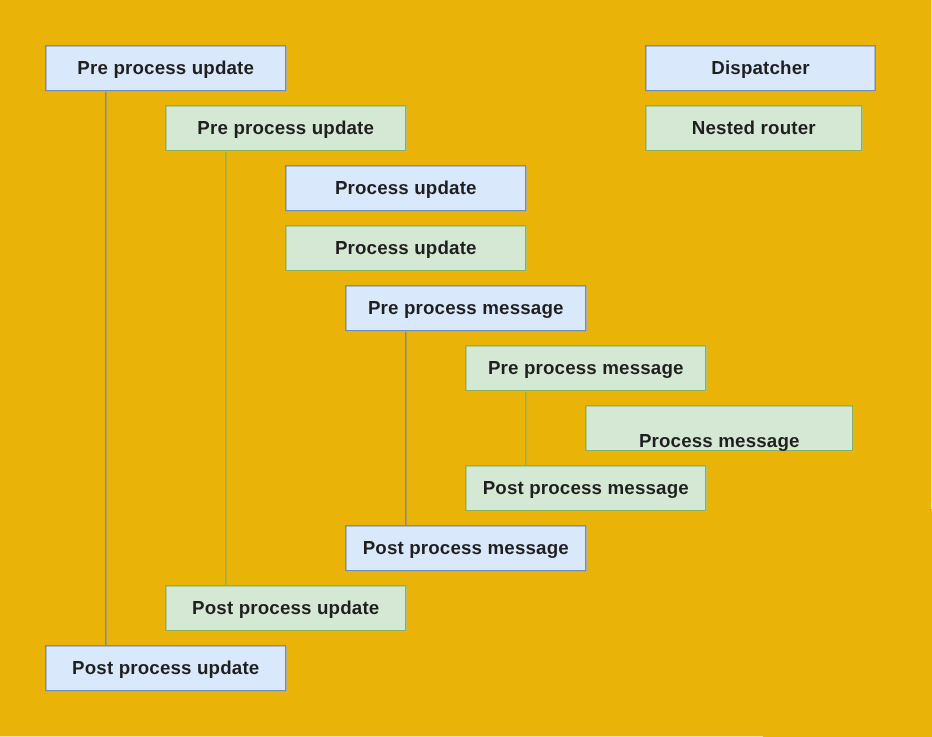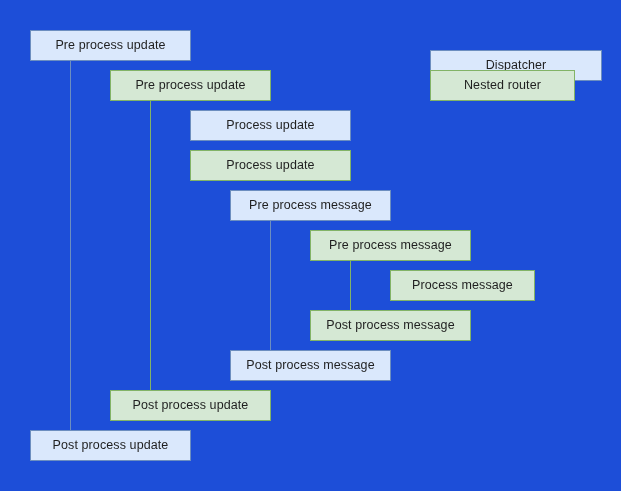--- a/index.html
+++ b/index.html
@@ -8,22 +8,23 @@
     padding: 0;
     background: #ffffff;
   }
   body {
     font-family: "Liberation Sans", sans-serif;
   }
   #canvas {
     position: relative;
     width: 621px;
     height: 491px;
-    background: #1d4ed8;
+    background: #eab308;
     overflow: hidden;
+    font-weight: bold;
   }
   .node {
     position: absolute;
     box-sizing: border-box;
     display: flex;
     align-items: center;
     justify-content: center;
     font-size: 12.5px;
     line-height: 1;
     color: #1f1f1f;
@@ -80,38 +81,38 @@
       </div>
       <div class="node router" style="left: 190px; top: 150px; width: 161px; height: 31px;">
         <span>Process update</span>
       </div>
       <div class="node dispatcher" style="left: 230px; top: 190px; width: 161px; height: 31px;">
         <span>Pre process message</span>
       </div>
       <div class="node router" style="left: 310px; top: 230px; width: 161px; height: 31px;">
         <span>Pre process message</span>
       </div>
-      <div class="node router" style="left: 390px; top: 270px; width: 145px; height: 31px;">
+      <div class="node router" style="left: 390px; top: 270px; width: 179px; height: 31px; align-items: flex-end;">
         <span>Process message</span>
       </div>
       <div class="node router" style="left: 310px; top: 310px; width: 161px; height: 31px;">
         <span>Post process message</span>
       </div>
       <div class="node dispatcher" style="left: 230px; top: 350px; width: 161px; height: 31px;">
         <span>Post process message</span>
       </div>
       <div class="node router" style="left: 110px; top: 390px; width: 161px; height: 31px;">
         <span>Post process update</span>
       </div>
       <div class="node dispatcher" style="left: 30px; top: 430px; width: 161px; height: 31px;">
         <span>Post process update</span>
       </div>
     </div>
   <div id="legend-layer" class="legend-group">
-      <div class="node dispatcher" style="left: 430px; top: 30px; width: 172px; height: 31px; margin-top: 20px;">
+      <div class="node dispatcher" style="left: 430px; top: 30px; width: 154px; height: 31px;">
         <span>Dispatcher</span>
       </div>
       <div class="node router" style="left: 430px; top: 70px; width: 145px; height: 31px;">
         <span>Nested router</span>
       </div>
     </div>
 
 </div>
 
 </body></html>

